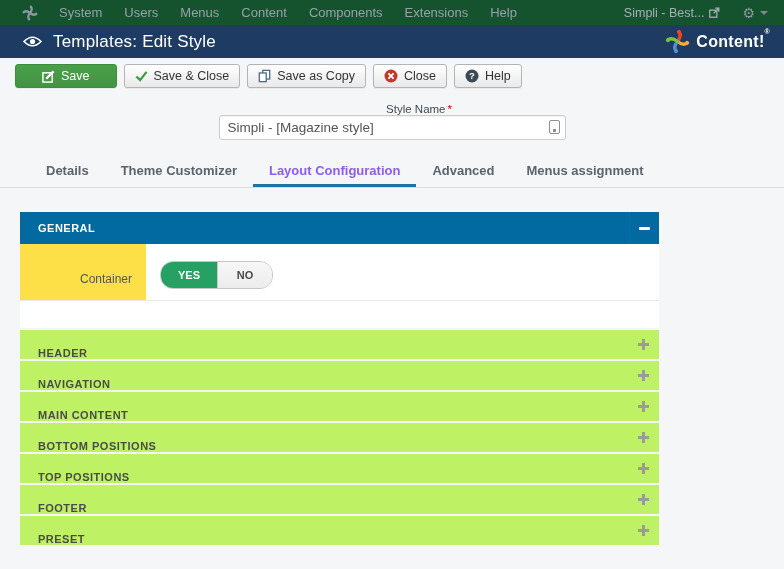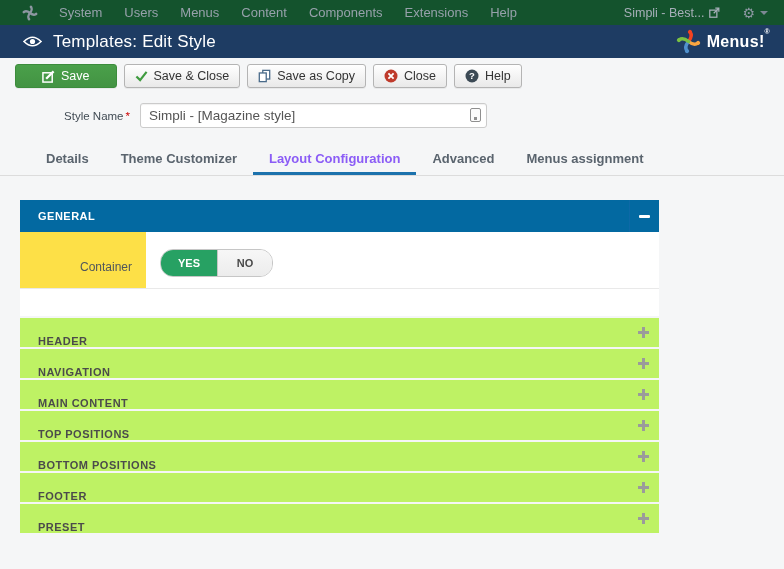--- a/index.html
+++ b/index.html
@@ -29,21 +29,21 @@
   
   .toolbar { display:flex; align-items:flex-start; padding:6px 14px 0 15px; }
   .btn { height:24px; display:inline-flex; align-items:center; gap:6px; padding:0 10px;
          background:linear-gradient(#ffffff,#e9e9e9); border:1px solid #b4b4b4; border-radius:3px;
          font-size:12.5px; color:#333; cursor:pointer; box-shadow:0 1px 0 rgba(0,0,0,.05); white-space:nowrap; }
   .btn + .btn { margin-left:7px; }
   .btn-save { background:linear-gradient(#4aa04a,#439343); border-color:#3c8c3c; color:#fff; padding:0 26px; }
   .btn-help { margin-left:auto; }
 
   
-  .form-row { display:flex; align-items:center; margin-top:15px; }
+  .form-row { display:flex; align-items:center; margin-top:15px;flex-direction:column; }
   .field-label { width:140px; text-align:right; padding-right:10px; font-size:11.5px; color:#414b54; }
   .req-star { color:#c00; margin-left:2px; }
   .input-wrap { position:relative; }
   .text-input { width:347px; height:25px; border:1px solid #cbcbcb; border-radius:3px; padding:0 24px 0 8px;
                 font-size:13.5px; color:#555; background:#fff; box-shadow:inset 0 1px 1px rgba(0,0,0,.06);
                 font-family:"Liberation Sans", sans-serif; }
   .autofill-badge { position:absolute; right:6px; top:5px; width:11px; height:14px; border:1px solid #8f8f8f;
                     border-radius:2px; background:#fbfbfb; }
   .autofill-badge::after { content:""; position:absolute; left:3px; top:8px; width:3px; height:3px; background:#8f8f8f; }
 
@@ -150,21 +150,21 @@
           <g transform="rotate(180 16 16)" stroke="#5091cd" fill="#5091cd">
               <path d="M16 16 Q15 7 9 6" stroke-width="4.5" fill="none" stroke-linecap="round"></path>
               <circle cx="8.6" cy="6" r="2.6" stroke="none"></circle>
             </g>
           <g transform="rotate(270 16 16)" stroke="#7ac143" fill="#7ac143">
               <path d="M16 16 Q15 7 9 6" stroke-width="4.5" fill="none" stroke-linecap="round"></path>
               <circle cx="8.6" cy="6" r="2.6" stroke="none"></circle>
             </g>
         </g>
       </svg>
-      <span class="brand-text"><span>Menus!</span><span class="brand-reg">®</span></span>
+      <span class="brand-text"><span>Content!</span><span class="brand-reg">®</span></span>
     </div>
   </div>
 
   <div class="toolbar">
     <button class="btn btn-save">
       <svg width="13" height="13" viewBox="0 0 14 14">
         <rect x="1" y="3" width="10" height="10" fill="none" stroke="#fff" stroke-width="1.6"></rect>
         <path d="M4.5 9.5 L12.5 1.5" stroke="#fff" stroke-width="2.4"></path>
       </svg>
       <span>Save</span>
@@ -243,28 +243,28 @@
     </div>
     <div class="collapsed-row">
       <span class="collapsed-title">NAVIGATION</span>
       <span class="plus-icon"></span>
     </div>
     <div class="collapsed-row">
       <span class="collapsed-title">MAIN CONTENT</span>
       <span class="plus-icon"></span>
     </div>
     <div class="collapsed-row">
+      <span class="collapsed-title">BOTTOM POSITIONS</span>
+      <span class="plus-icon"></span>
+    </div>
+    <div class="collapsed-row">
       <span class="collapsed-title">TOP POSITIONS</span>
       <span class="plus-icon"></span>
     </div>
     <div class="collapsed-row">
-      <span class="collapsed-title">BOTTOM POSITIONS</span>
-      <span class="plus-icon"></span>
-    </div>
-    <div class="collapsed-row">
       <span class="collapsed-title">FOOTER</span>
       <span class="plus-icon"></span>
     </div>
     <div class="collapsed-row">
       <span class="collapsed-title">PRESET</span>
       <span class="plus-icon"></span>
     </div>
 
   </div>
 </div>

